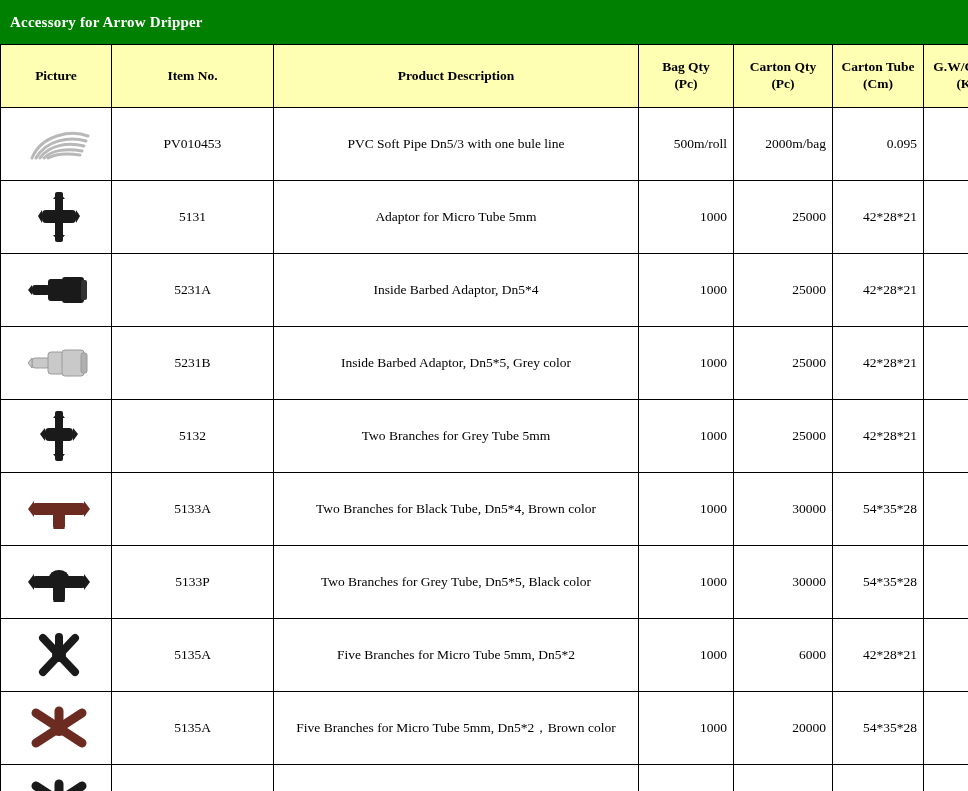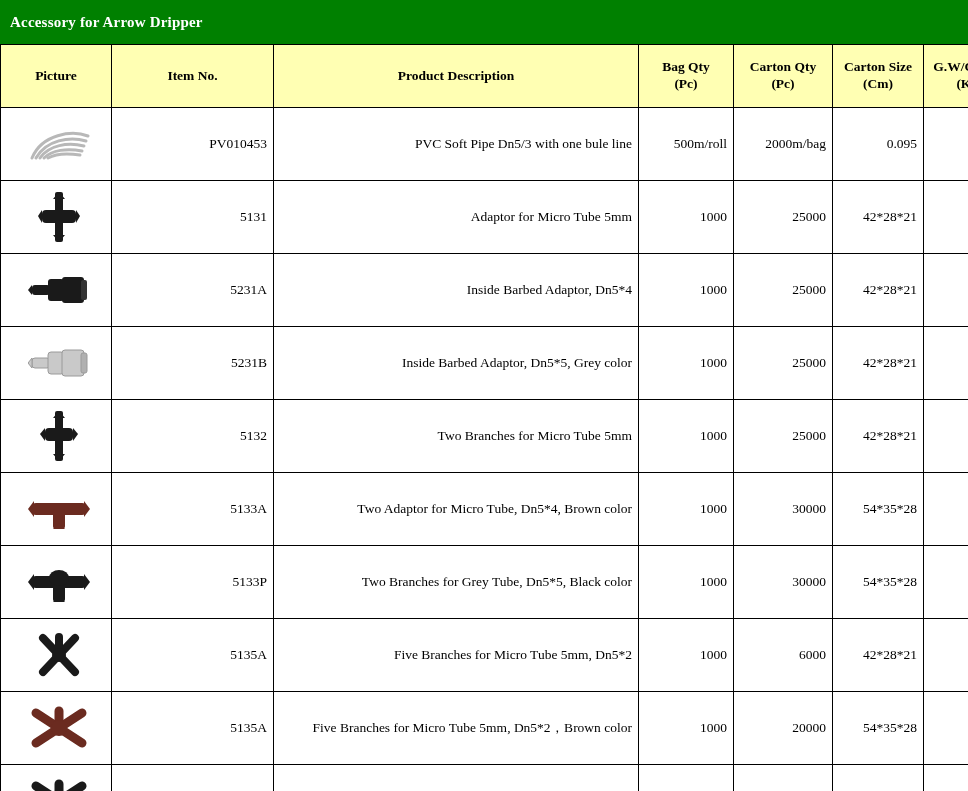--- a/index.html
+++ b/index.html
@@ -63,21 +63,21 @@
 
   table.catalog tbody td {
     height: 68px;
     padding: 2px 6px;
   }
   td.cell-pic {
     text-align: center;
     padding: 0;
   }
   td.cell-item, td.cell-desc {
-    text-align: right;
+    text-align: center;
     padding-left: 8px;
   }
   td.cell-num {
     text-align: right;
   }
   .pic-wrap {
     width: 104px;
     height: 68px;
     display: flex;
     align-items: center;
@@ -108,21 +108,21 @@
         </th>
         <th class="col-bag">
           <div>Bag Qty</div>
           <div>(Pc)</div>
         </th>
         <th class="col-carton">
           <div>Carton Qty</div>
           <div>(Pc)</div>
         </th>
         <th class="col-size">
-          <div>Carton Size</div>
+          <div>Carton Tube</div>
           <div>(Cm)</div>
         </th>
         <th class="col-gw">
           <div>G.W/Carton</div>
           <div>(Kg)</div>
         </th>
       </tr>
     </thead>
     <tbody>
 
@@ -224,21 +224,21 @@
                 <rect x="8" y="19" width="28" height="13" rx="4"></rect>
                 <polygon points="22,2 28,9 16,9"></polygon>
                 <polygon points="22,52 28,45 16,45"></polygon>
                 <polygon points="8,19 3,25 8,32"></polygon>
                 <polygon points="36,19 41,25 36,32"></polygon>
               </g>
             </svg>
           </div>
         </td>
         <td class="cell-item">5132</td>
-        <td class="cell-desc">Two Branches for Micro Tube 5mm</td>
+        <td class="cell-desc">Two Branches for Grey Tube 5mm</td>
         <td class="cell-num">1000</td>
         <td class="cell-num">25000</td>
         <td class="cell-num">42*28*21</td>
         <td class="cell-num">11.3</td>
       </tr>
 
       <tr>
         <td class="cell-pic">
           <div class="pic-wrap">
             <svg width="62" height="44" viewBox="0 0 62 44">
@@ -246,21 +246,21 @@
                 <rect x="4" y="16" width="54" height="12" rx="4"></rect>
                 <polygon points="6,14 0,22 6,30"></polygon>
                 <polygon points="56,14 62,22 56,30"></polygon>
                 <rect x="25" y="22" width="12" height="20" rx="3"></rect>
                 <polygon points="25,42 31,36 37,42"></polygon>
               </g>
             </svg>
           </div>
         </td>
         <td class="cell-item">5133A</td>
-        <td class="cell-desc">Two Adaptor for Micro Tube, Dn5*4, Brown color</td>
+        <td class="cell-desc">Two Branches for Black Tube, Dn5*4, Brown color</td>
         <td class="cell-num">1000</td>
         <td class="cell-num">30000</td>
         <td class="cell-num">54*35*28</td>
         <td class="cell-num">15</td>
       </tr>
 
       <tr>
         <td class="cell-pic">
           <div class="pic-wrap">
             <svg width="62" height="44" viewBox="0 0 62 44">

